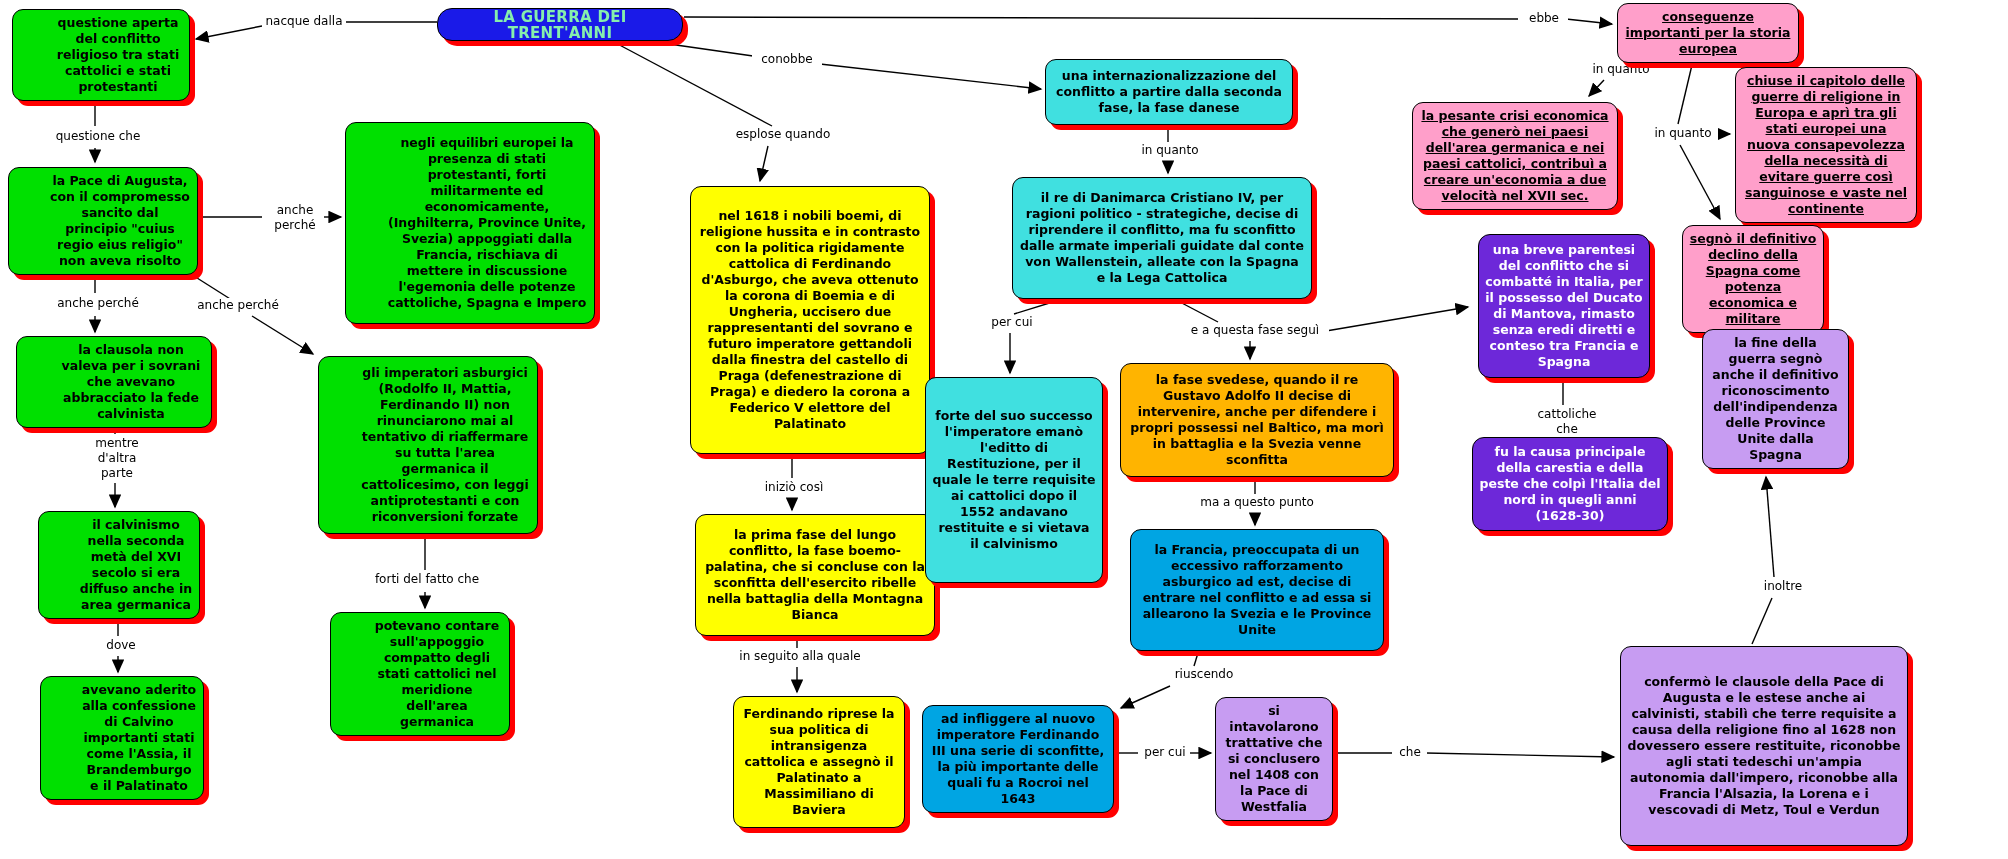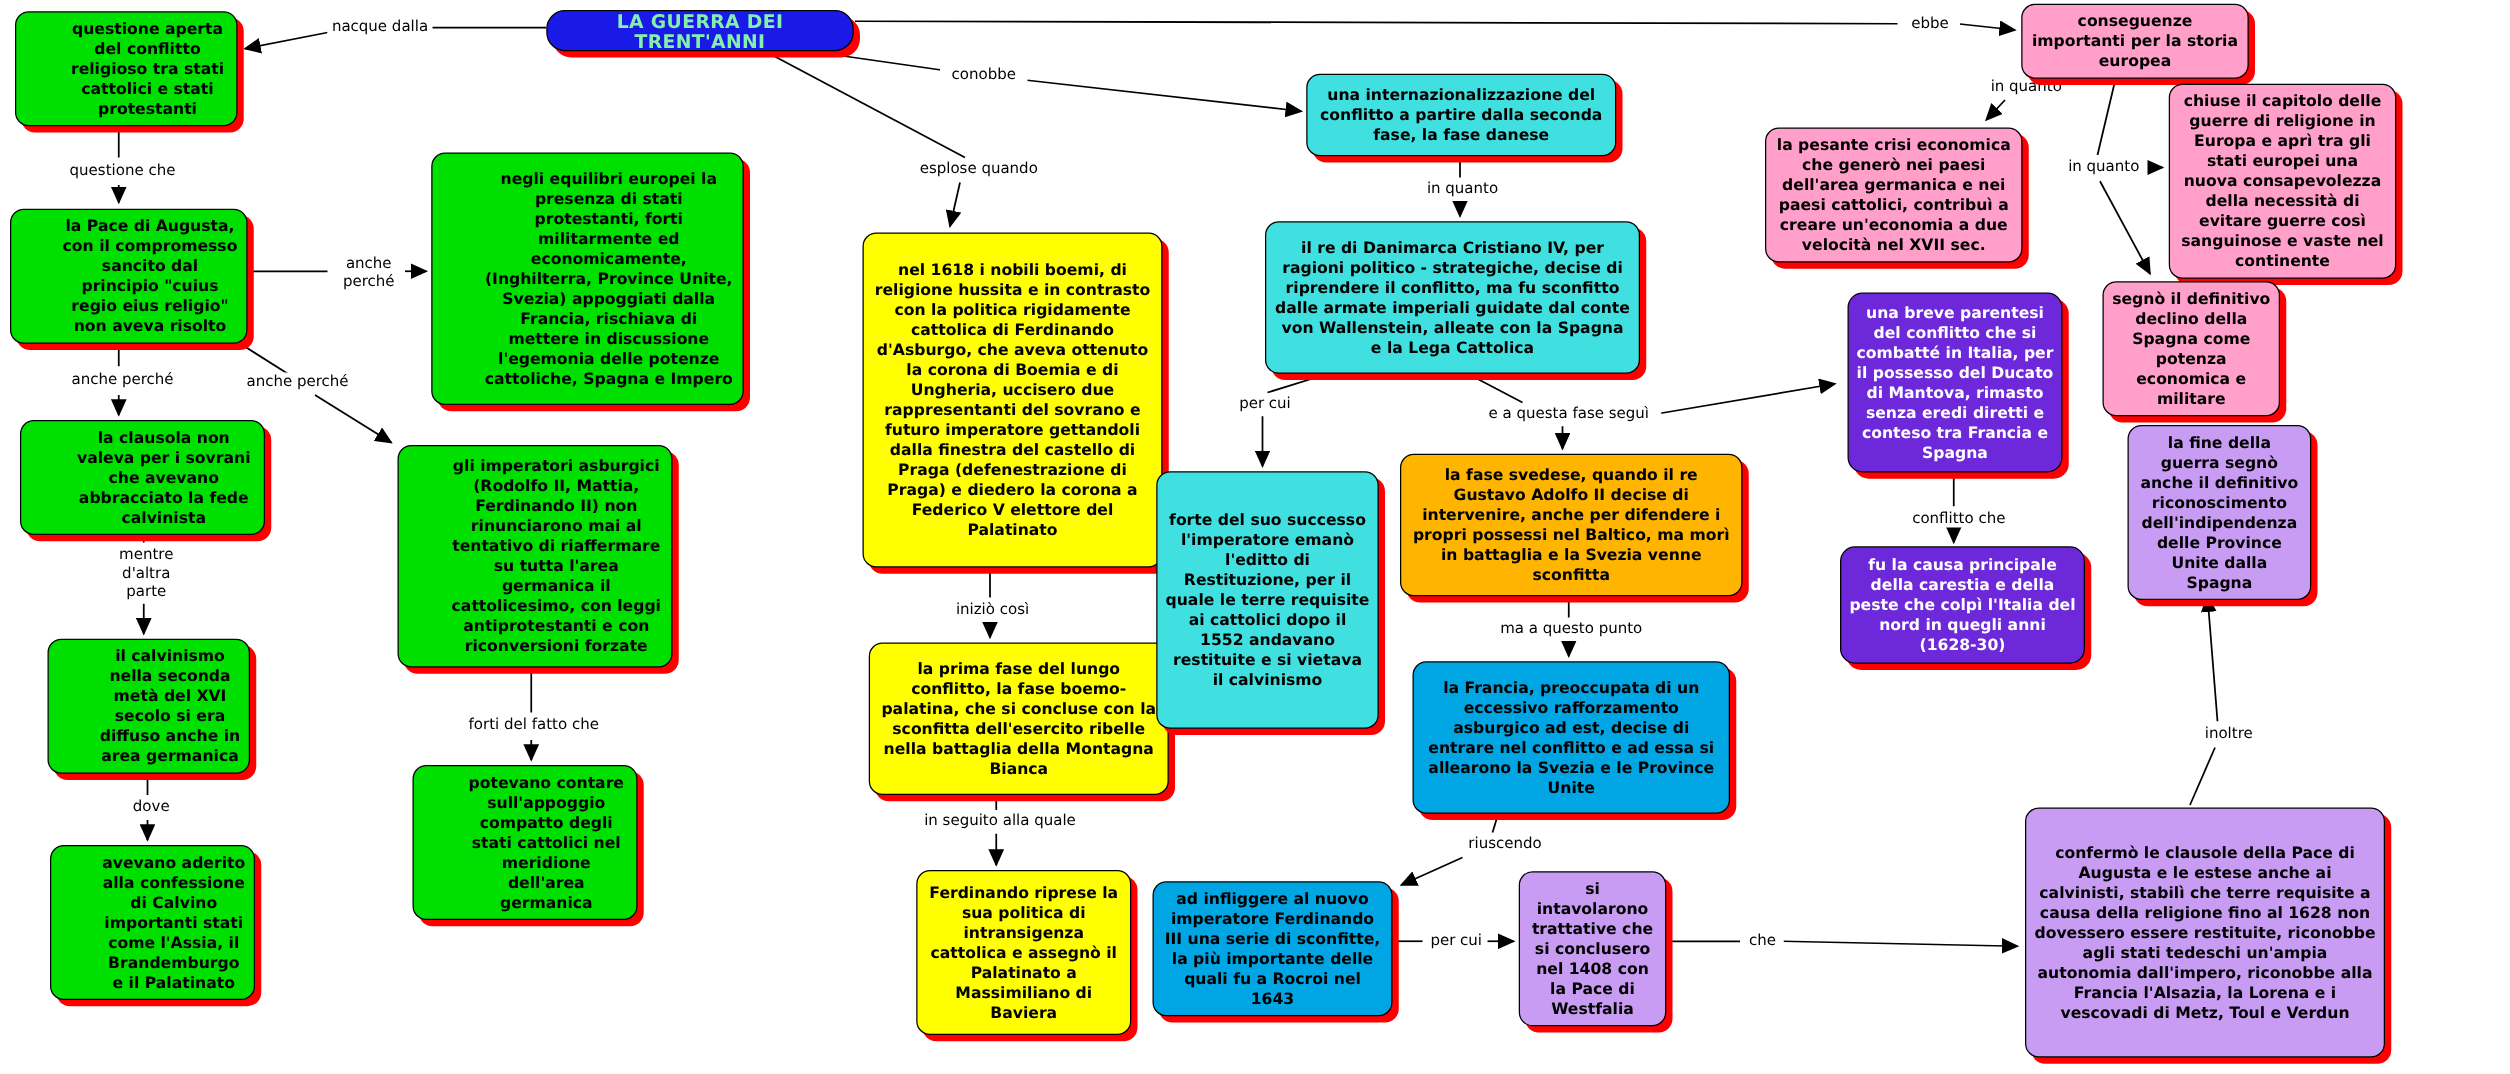--- a/index.html
+++ b/index.html
@@ -8,21 +8,21 @@
   svg.wires{position:absolute;left:0;top:0;z-index:1;}
   .node{position:absolute;z-index:3;display:flex;align-items:center;justify-content:center;
         text-align:center;font-weight:bold;font-size:12.5px;line-height:16px;color:#000;
         border:1.6px solid #000;border-radius:11px;box-shadow:5px 5px 0 #ff0000;
         padding:5px 6px;box-sizing:border-box;}
   .n-green{background:#00e000;padding-left:40px;}
   .n-yellow{background:#ffff00;margin-left:17px;}
   .n-cyan{background:#40e0e0;}
   .n-blue{background:#00a5e3;}
   .n-orange{background:#ffb400;}
-  .n-pink{background:#ff9fca;}
+  .n-pink{background:#ff9fca;text-decoration:underline;}
   .n-teal{background:#6d28d9;color:#ffffff;border-radius:12px;}
   .n-purple{background:#c79cf2;}
   .n-title{background:#1a1ae8;color:#86efac;font-size:15px;border-radius:15px;letter-spacing:.3px;}
   .edge-label{position:absolute;z-index:2;background:#ffffff;color:#000;font-size:12px;
               line-height:15px;text-align:center;padding:0 2px;}
 </style>
 </head>
 <body>
 
 <div class="canvas">
@@ -135,21 +135,21 @@
   <div class="node n-purple" style="left:1215px;top:697px;width:118px;min-height:118px">si intavolarono trattative che si conclusero nel 1408 con la Pace di Westfalia</div>
 
   <div class="node n-pink" style="left:1617px;top:3px;width:182px;min-height:44px">conseguenze importanti per la storia europea</div>
   <div class="node n-pink" style="left:1412px;top:102px;width:206px;min-height:106px">la pesante crisi economica che generò nei paesi dell'area germanica e nei paesi cattolici, contribuì a creare un'economia a due velocità nel XVII sec.</div>
   <div class="node n-pink" style="left:1735px;top:67px;width:182px;min-height:138px">chiuse il capitolo delle guerre di religione in Europa e aprì tra gli stati europei una nuova consapevolezza della necessità di evitare guerre così sanguinose e vaste nel continente</div>
   <div class="node n-pink" style="left:1682px;top:225px;width:142px;min-height:93px">segnò il definitivo declino della Spagna come potenza economica e militare</div>
 
   <div class="node n-teal" style="left:1478px;top:234px;width:172px;min-height:144px">una breve parentesi del conflitto che si combatté in Italia, per il possesso del Ducato di Mantova, rimasto senza eredi diretti e conteso tra Francia e Spagna</div>
   <div class="node n-teal" style="left:1472px;top:437px;width:196px;min-height:94px">fu la causa principale della carestia e della peste che colpì l'Italia del nord in quegli anni (1628-30)</div>
 
-  <div class="node n-purple" style="left:1702px;top:340px;width:147px;min-height:124px">la fine della guerra segnò anche il definitivo riconoscimento dell'indipendenza delle Province Unite dalla Spagna</div>
+  <div class="node n-purple" style="left:1702px;top:329px;width:147px;min-height:124px">la fine della guerra segnò anche il definitivo riconoscimento dell'indipendenza delle Province Unite dalla Spagna</div>
   <div class="node n-purple" style="left:1620px;top:646px;width:288px;min-height:200px">confermò le clausole della Pace di Augusta e le estese anche ai calvinisti, stabilì che terre requisite a causa della religione fino al 1628 non dovessero essere restituite, riconobbe agli stati tedeschi un'ampia autonomia dall'impero, riconobbe alla Francia l'Alsazia, la Lorena e i vescovadi di Metz, Toul e Verdun</div>
 
   <div class="edge-label" style="left:262px;top:14px;width:80px">nacque dalla</div>
   <div class="edge-label" style="left:752px;top:52px;width:66px">conobbe</div>
   <div class="edge-label" style="left:724px;top:127px;width:114px">esplose quando</div>
   <div class="edge-label" style="left:1520px;top:11px;width:44px">ebbe</div>
   <div class="edge-label" style="left:48px;top:129px;width:96px">questione che</div>
   <div class="edge-label" style="left:266px;top:203px;width:54px">anche perché</div>
   <div class="edge-label" style="left:50px;top:296px;width:92px">anche perché</div>
   <div class="edge-label" style="left:190px;top:298px;width:92px">anche perché</div>
@@ -160,16 +160,16 @@
   <div class="edge-label" style="left:732px;top:649px;width:132px">in seguito alla quale</div>
   <div class="edge-label" style="left:1134px;top:143px;width:68px">in quanto</div>
   <div class="edge-label" style="left:984px;top:315px;width:52px">per cui</div>
   <div class="edge-label" style="left:1181px;top:323px;width:144px">e a questa fase seguì</div>
   <div class="edge-label" style="left:1194px;top:495px;width:122px">ma a questo punto</div>
   <div class="edge-label" style="left:1170px;top:667px;width:64px">riuscendo</div>
   <div class="edge-label" style="left:1140px;top:745px;width:46px">per cui</div>
   <div class="edge-label" style="left:1393px;top:745px;width:30px">che</div>
   <div class="edge-label" style="left:1586px;top:62px;width:66px">in quanto</div>
   <div class="edge-label" style="left:1648px;top:126px;width:66px">in quanto</div>
-  <div class="edge-label" style="left:1526px;top:407px;width:78px">conflitto che</div>
+  <div class="edge-label" style="left:1526px;top:407px;width:78px">cattoliche che</div>
   <div class="edge-label" style="left:1754px;top:579px;width:54px">inoltre</div>
 
 </div>
 
 </body></html>

